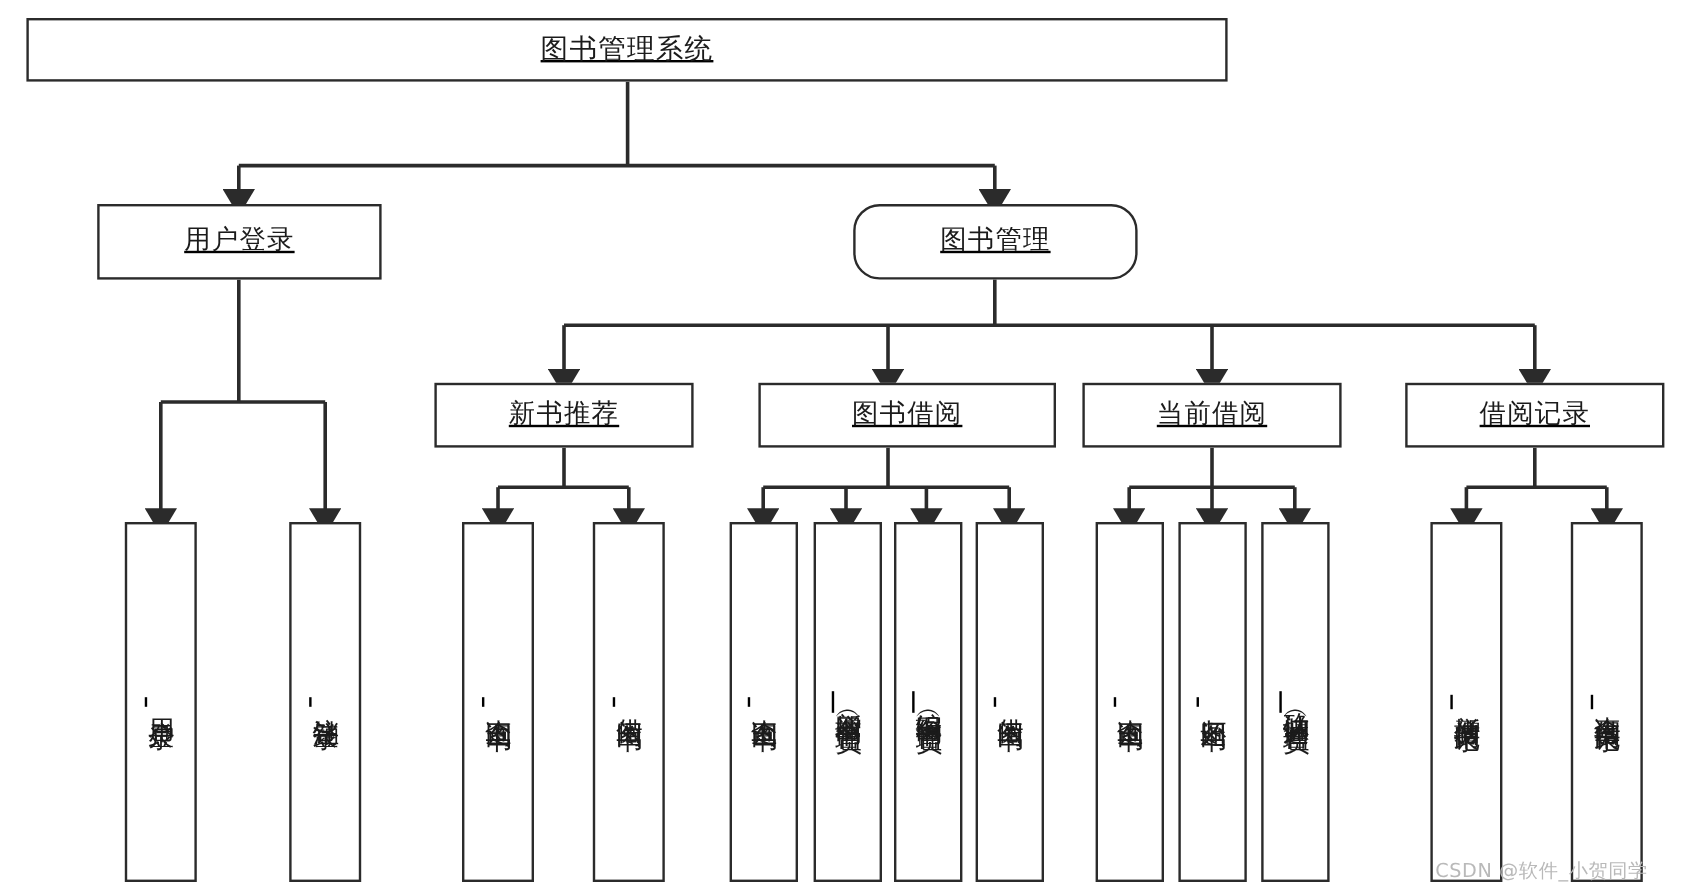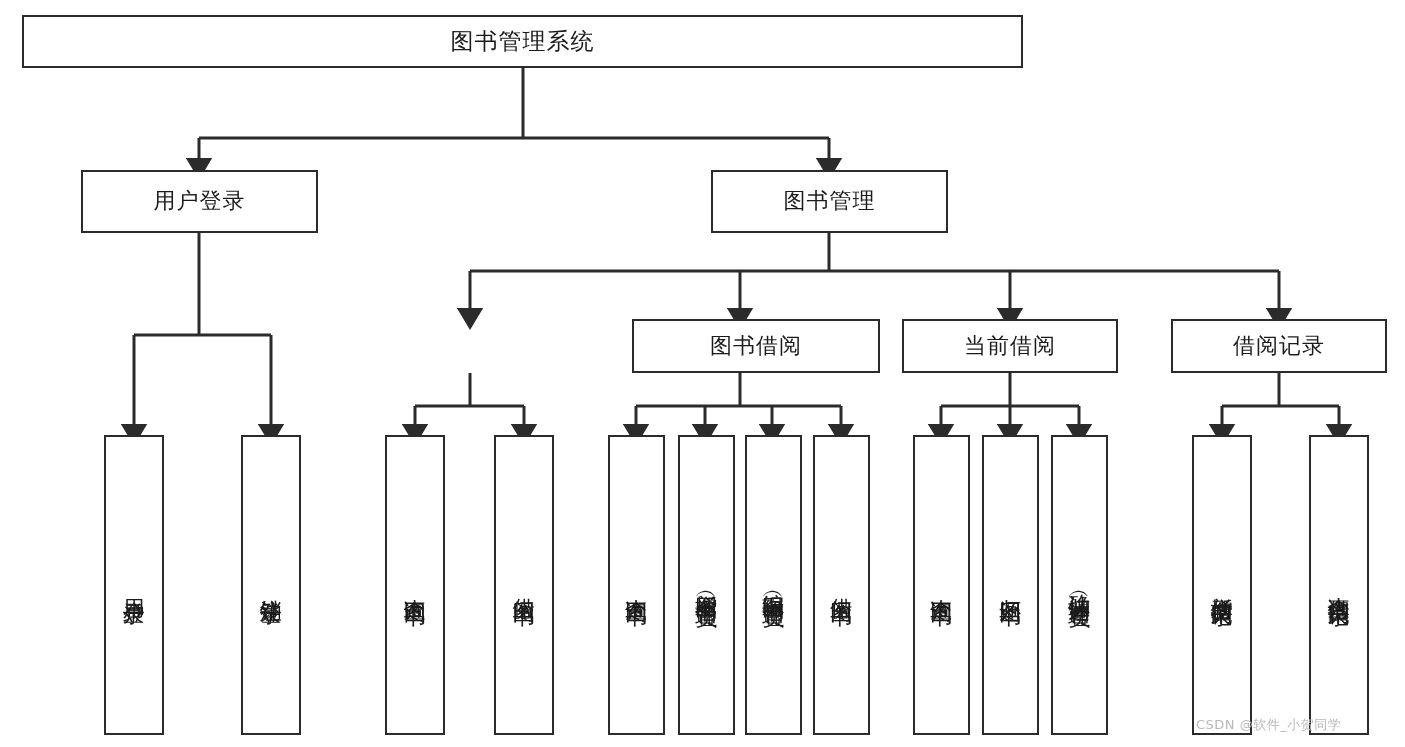--- a/index.html
+++ b/index.html
@@ -27,20 +27,21 @@
   }
   .node-box {
     position: absolute;
     box-sizing: border-box;
     background: #ffffff;
     border: 2px solid #2b2b2b;
     display: flex;
     align-items: center;
     justify-content: center;
     overflow: hidden;
+    text-decoration: underline;
   }
   .node-label-h {
     font-size: 22px;
     color: #1b1b1b;
     line-height: 1.2;
     letter-spacing: 1px;
     white-space: nowrap;
   }
   .node-label-v {
     writing-mode: vertical-rl;
@@ -49,21 +50,21 @@
     color: #1b1b1b;
     letter-spacing: 2px;
     line-height: 1.15;
     white-space: nowrap;
   }
   .title-label {
     font-size: 23px;
   }
   .watermark {
     position: absolute;
-    font-size: 13px;
+    font-size: 16px;
     color: #b9b9b9;
     white-space: nowrap;
     letter-spacing: 0.5px;
     pointer-events: none;
   }
 </style>
 </head>
 <body>
 
 <div id="diagram-root">
@@ -144,24 +145,27 @@
     </g>
   </svg>
 
   <div class="node-box" style="left:22px; top:15px; width:1001px; height:53px;">
     <span class="node-label-h title-label">图书管理系统</span>
   </div>
 
   <div class="node-box" style="left:81px; top:170px; width:237px; height:63px;">
     <span class="node-label-h">用户登录</span>
   </div>
-  <div class="node-box" style="left:711px; top:170px; width:237px; height:63px;">
+  <div class="node-box" style="left:711px; top:170px; width:237px; height:63px;border-radius:22px;">
     <span class="node-label-h">图书管理</span>
   </div>
 
+  <div class="node-box" style="left:362px; top:319px; width:216px; height:54px;">
+    <span class="node-label-h">新书推荐</span>
+  </div>
   <div class="node-box" style="left:632px; top:319px; width:248px; height:54px;">
     <span class="node-label-h">图书借阅</span>
   </div>
   <div class="node-box" style="left:1171px; top:319px; width:216px; height:54px;">
     <span class="node-label-h">借阅记录</span>
   </div>
   <div class="node-box" style="left:902px; top:319px; width:216px; height:54px;">
     <span class="node-label-h">当前借阅</span>
   </div>
 

